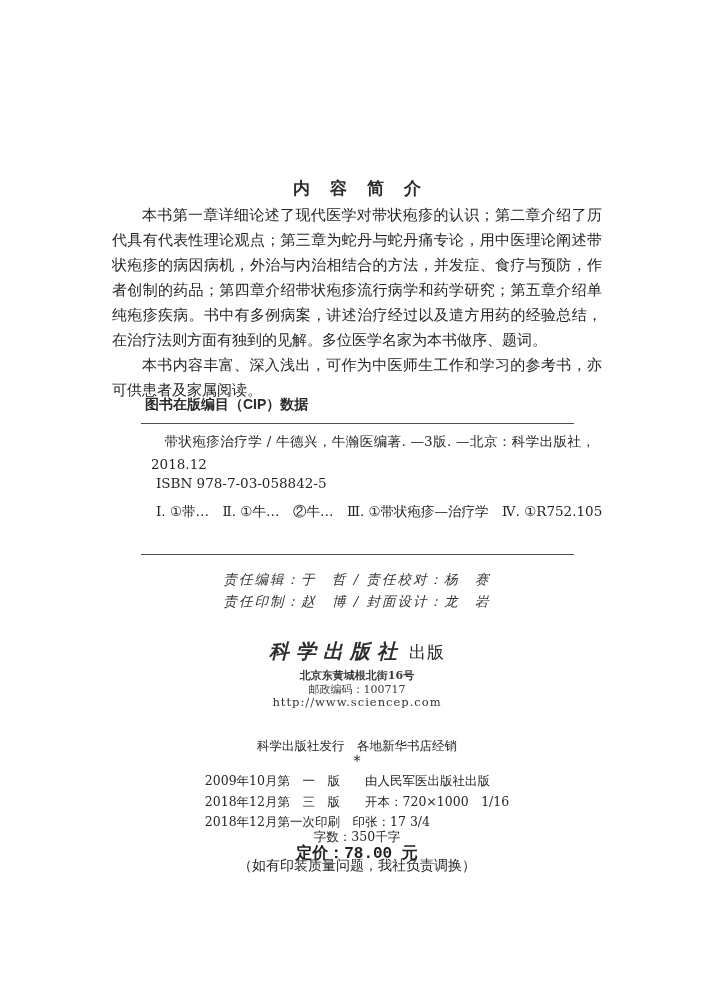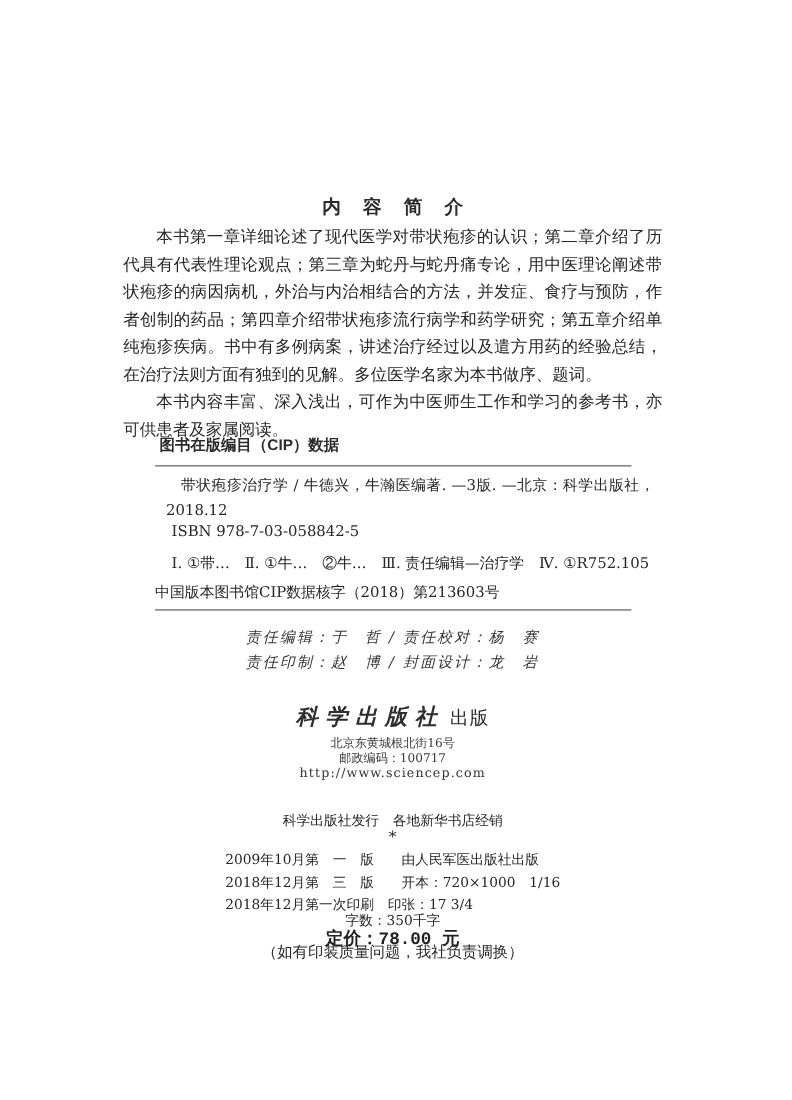--- a/index.html
+++ b/index.html
@@ -54,21 +54,21 @@
   .staff-1{top:571px;}
   .staff-2{top:593px;}
 
   .centered{left:112px;width:490px;text-align:center;}
   .pub-line{top:638px;}
   .pub-name{
     font-style:italic;font-weight:700;font-size:20px;
     letter-spacing:7px;color:#2e2e2e;
   }
   .pub-suffix{font-size:17px;letter-spacing:1px;}
-  .pub-address{top:668px;font-size:11px;color:#3a3a3a;}
+  .pub-address{top:668px;font-size:11px;color:#3a3a3a;font-weight:bold;}
   .pub-postcode{top:682px;font-size:11px;color:#3a3a3a;}
   .pub-url{top:695px;font-size:11.5px;letter-spacing:1px;color:#333;}
 
   .printer-line{top:714px;}
   .printer-name{font-style:italic;font-weight:700;font-size:15.5px;letter-spacing:2px;color:#2e2e2e;}
   .printer-suffix{font-size:14px;margin-left:12px;}
   .distribution{top:738px;font-size:12.5px;}
   .separator{top:753px;font-size:14px;}
 
   .edition{
@@ -97,22 +97,21 @@
   <div class="abs col intro-body">
     <p>本书第一章详细论述了现代医学对带状疱疹的认识；第二章介绍了历代具有代表性理论观点；第三章为蛇丹与蛇丹痛专论，用中医理论阐述带状疱疹的病因病机，外治与内治相结合的方法，并发症、食疗与预防，作者创制的药品；第四章介绍带状疱疹流行病学和药学研究；第五章介绍单纯疱疹疾病。书中有多例病案，讲述治疗经过以及遣方用药的经验总结，在治疗法则方面有独到的见解。多位医学名家为本书做序、题词。</p>
     <p>本书内容丰富、深入浅出，可作为中医师生工作和学习的参考书，亦可供患者及家属阅读。</p>
   </div>
 
   <div class="abs cip-header">图书在版编目（CIP）数据</div>
   <div class="abs rule rule-top"></div>
 
   <div class="abs cip-entry">带状疱疹治疗学 / 牛德兴，牛瀚医编著. —3版. —北京：科学出版社，2018.12</div>
   <div class="abs cip-isbn">ISBN 978-7-03-058842-5</div>
-  <div class="abs cip-class">Ⅰ. ①带…　Ⅱ. ①牛…　②牛…　Ⅲ. 责任编辑—治疗学　Ⅳ. ①R752.105</div>
-  <div class="abs cip-record">中国版本图书馆CIP数据核字（2018）第213603号</div>
+  <div class="abs cip-class">Ⅰ. ①带…　Ⅱ. ①牛…　②牛…　Ⅲ. ①带状疱疹—治疗学　Ⅳ. ①R752.105</div>
 
   <div class="abs rule rule-bottom"></div>
 
   <div class="abs staff staff-1">责任编辑：于　哲 / 责任校对：杨　赛</div>
   <div class="abs centered pub-line">
     <span class="pub-name">科学出版社</span>
     <span class="pub-suffix">出版</span>
   </div>
 
   <div class="abs staff staff-2">责任印制：赵　博 / 封面设计：龙　岩</div>

